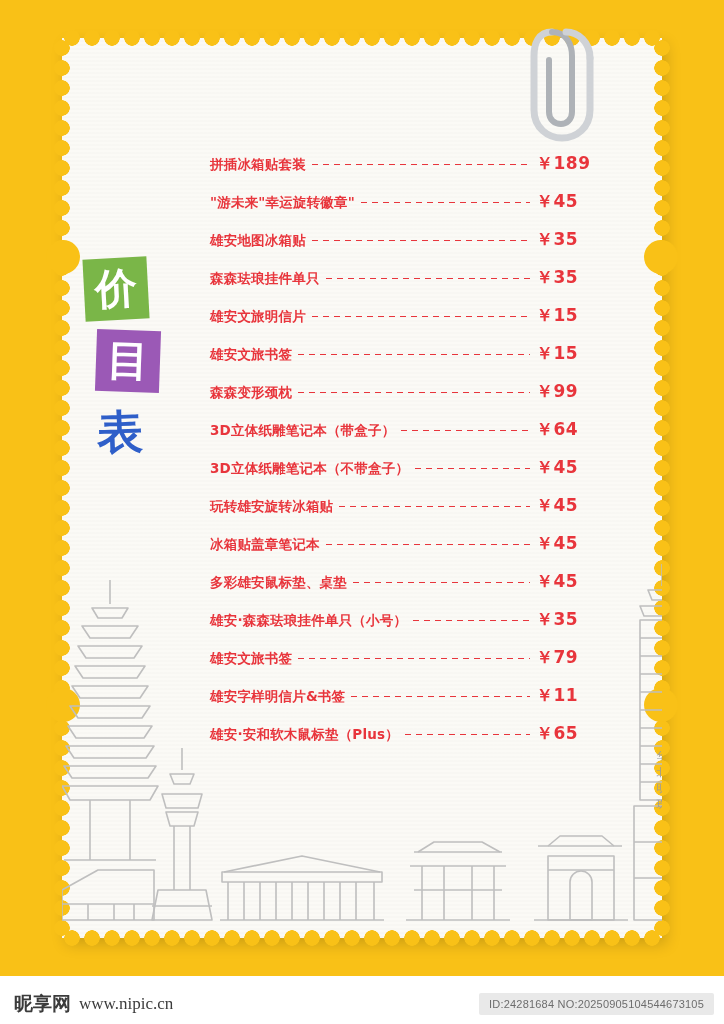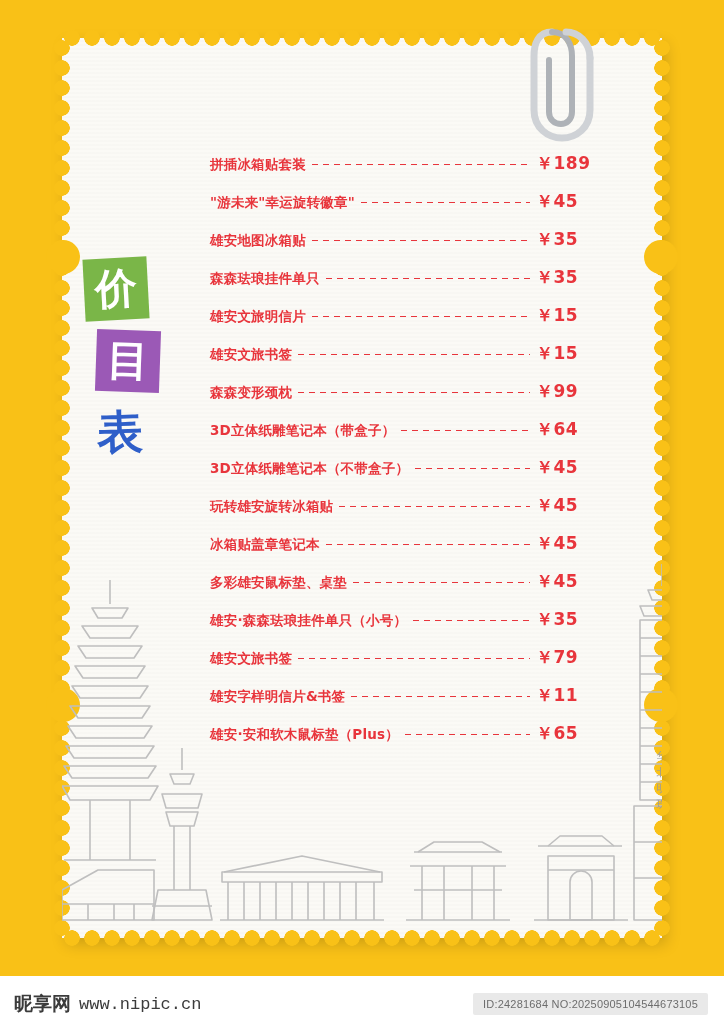--- a/index.html
+++ b/index.html
@@ -131,23 +131,23 @@
     position: absolute; left: 0; top: 976px;
     width: 724px; height: 56px;
     background: #ffffff;
     display: flex; align-items: center;
   }
   #logo-area { display: flex; align-items: center; padding-left: 14px; gap: 8px; }
   #logo-cn {
     font-family: "DejaVu Sans", "Liberation Sans", sans-serif;
     font-size: 19px; font-weight: bold; color: #3b3b3b;
   }
-  #logo-url { font-size: 17px; color: #3b3b3b; font-family: Liberation Mono, monospace; }
+  #logo-url { font-size: 17px; color: #3b3b3b; font-family: Liberation Serif, serif; }
   #footer-meta {
-    margin-left: auto; margin-right: 16px;
+    margin-left: auto; margin-right: 10px;
     background: #e9e9e9; color: #6d6d6d;
     font-size: 11px; padding: 5px 10px; border-radius: 2px;
     font-family: "Liberation Sans", sans-serif;
     letter-spacing: 0.2px;
   }
 </style>
 </head>
 <body>
 
 <div id="poster">

